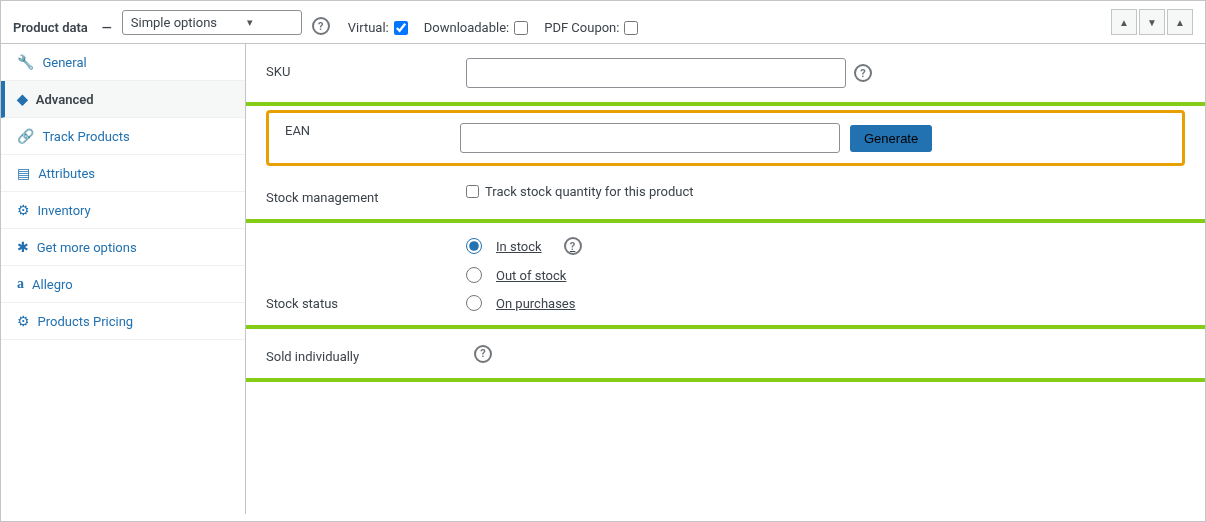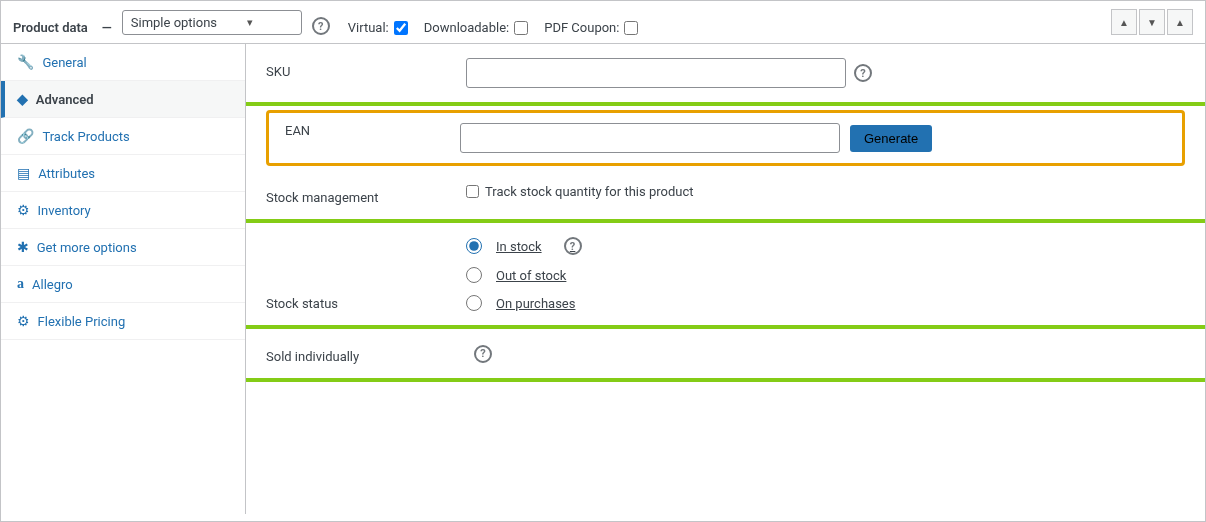--- a/index.html
+++ b/index.html
@@ -273,21 +273,21 @@
       <div class="sidebar-item">
         <span class="icon" style="color:#2271b1;">✱</span>
         <span>Get more options</span>
       </div>
       <div class="sidebar-item">
         <span class="icon" style="color:#2271b1;font-style:normal;font-weight:700;font-family:Georgia,serif;">a</span>
         <span>Allegro</span>
       </div>
       <div class="sidebar-item">
         <span class="icon" style="color:#2271b1;">⚙</span>
-        <span>Flexible Pricing</span>
+        <span>Products Pricing</span>
       </div>
     </div>
 
     <div class="main-content">
 
       <div class="field-row">
         <div class="field-label">SKU</div>
         <div class="field-input">
           <input type="text" class="text-input" value="" style="">
           <div class="help-icon">?</div>

